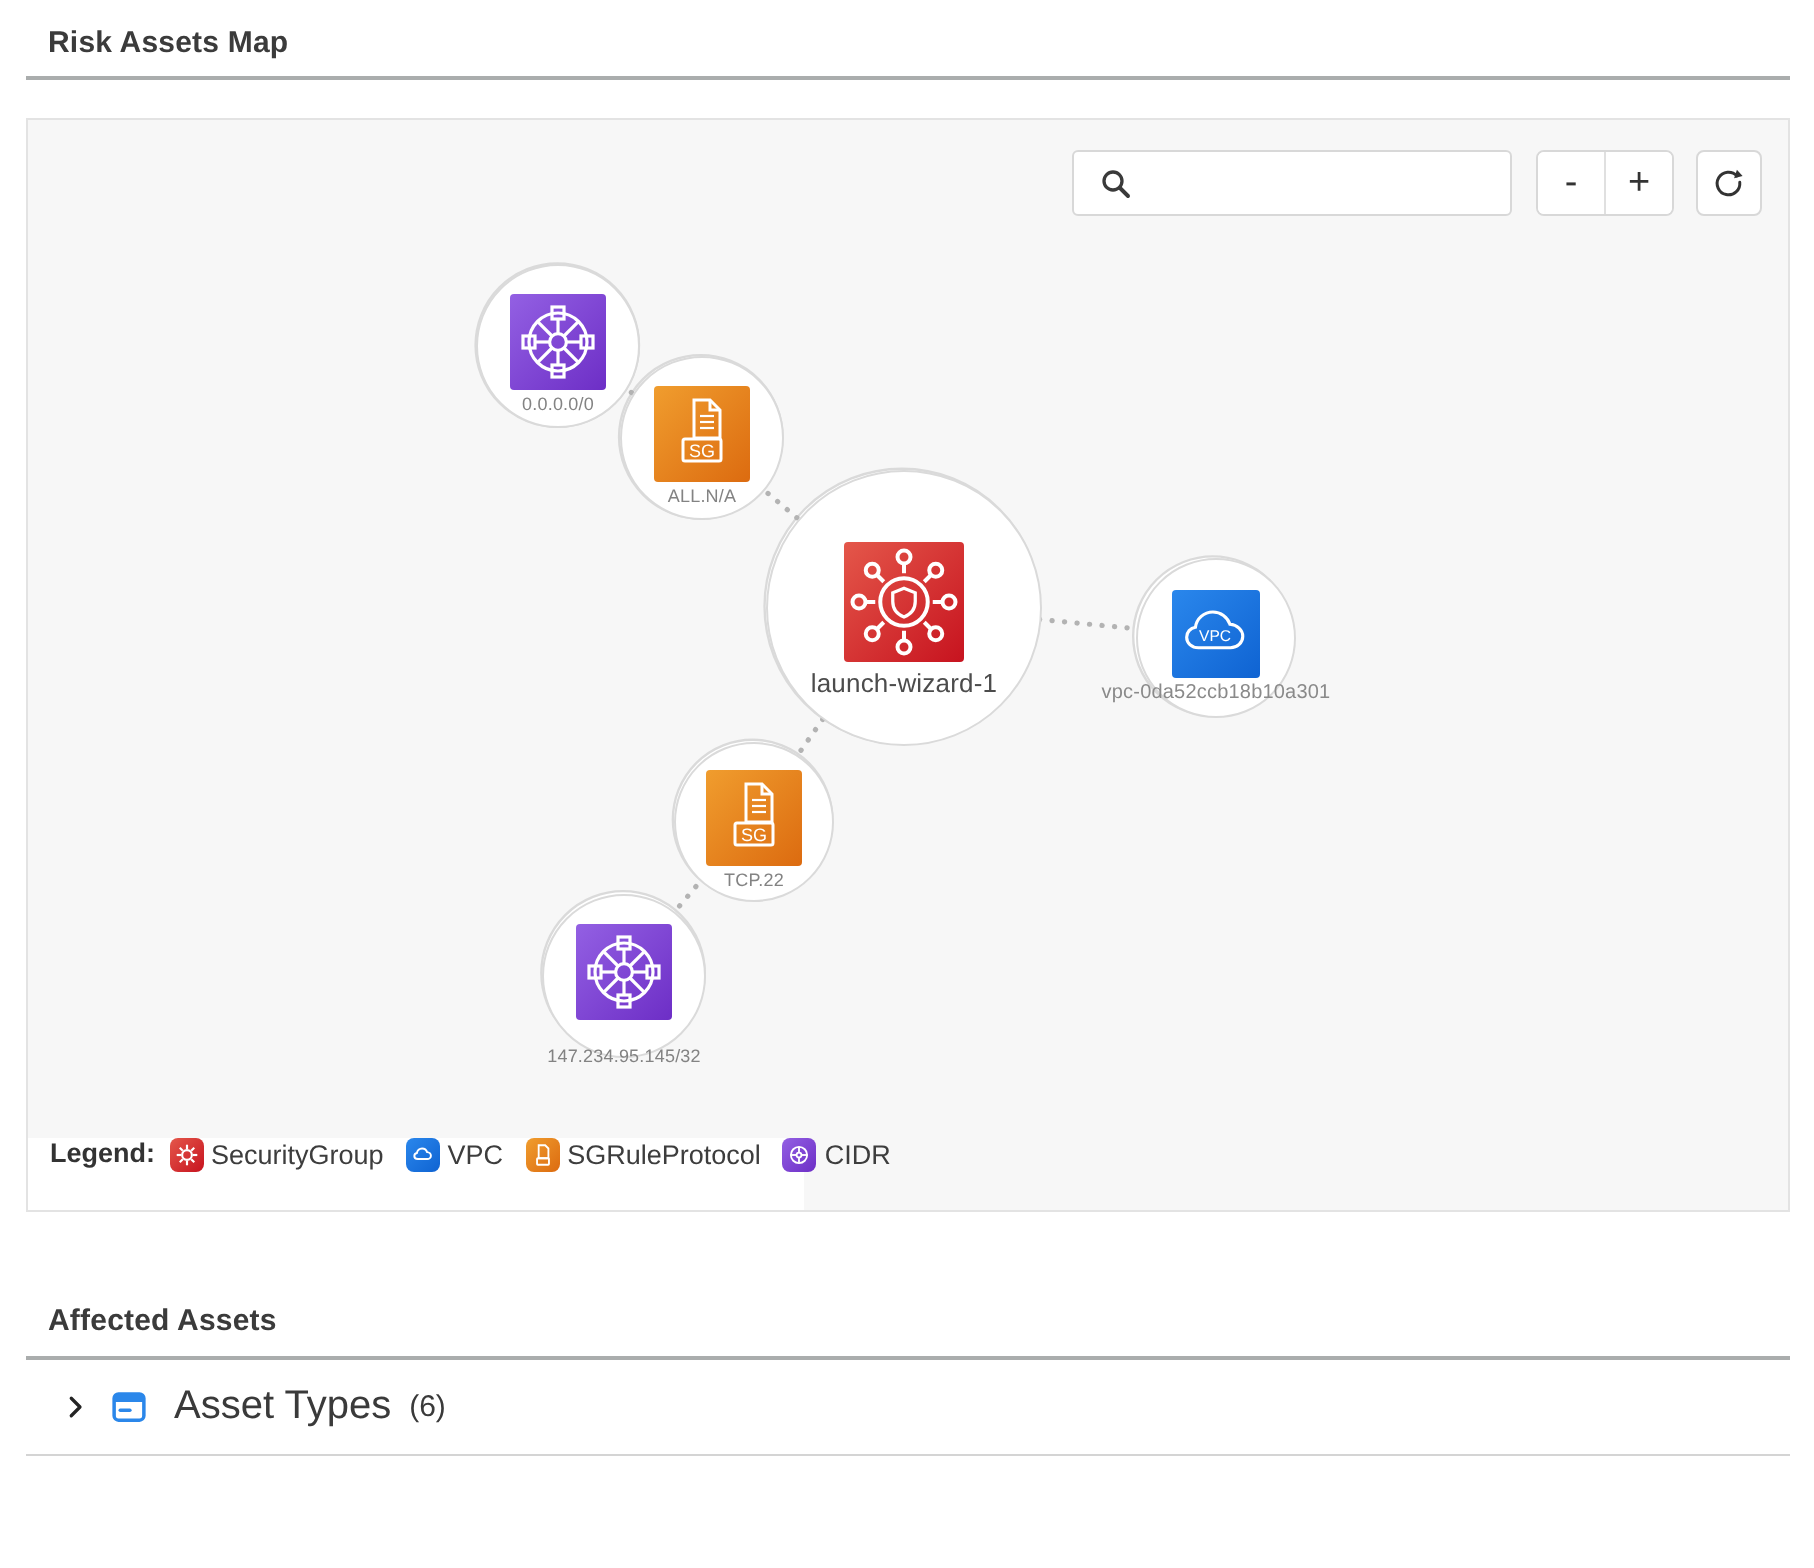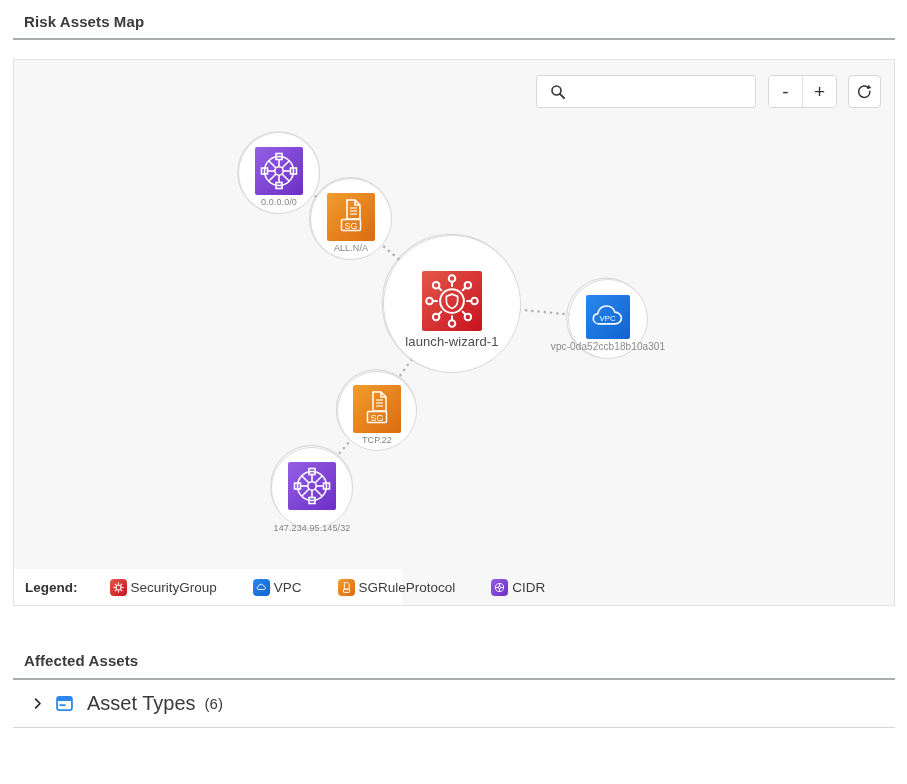--- a/index.html
+++ b/index.html
@@ -61,21 +61,21 @@
   .node-label {
     position:absolute; width:140px; text-align:center;
     font-size:9px; color:#838383; letter-spacing:.1px;
   }
   .node-label-lg { font-size:13px; color:#4c4c4c; }
   .node-label-xs { font-size:10px; color:#8a8a8a; }
 
   
   .map-legend {
     position:absolute; left:0; bottom:0; width:388px; height:36px; background:#fff;
-    display:flex; align-items:center; padding-left:11px;gap:25px;
+    display:flex; align-items:flex-start; padding-left:11px;
   }
   .legend-title { font-size:13.5px; font-weight:bold; color:#333; margin-right:7px; }
   .legend-item { display:flex; align-items:center; margin-right:11px; }
   .legend-swatch {
     width:17px; height:17px; border-radius:4px; margin-right:4px;
     display:flex; align-items:center; justify-content:center;
   }
   .legend-swatch svg { width:13px; height:13px; }
   .legend-item span.lbl { font-size:13.5px; color:#3d3d3d; }
 

